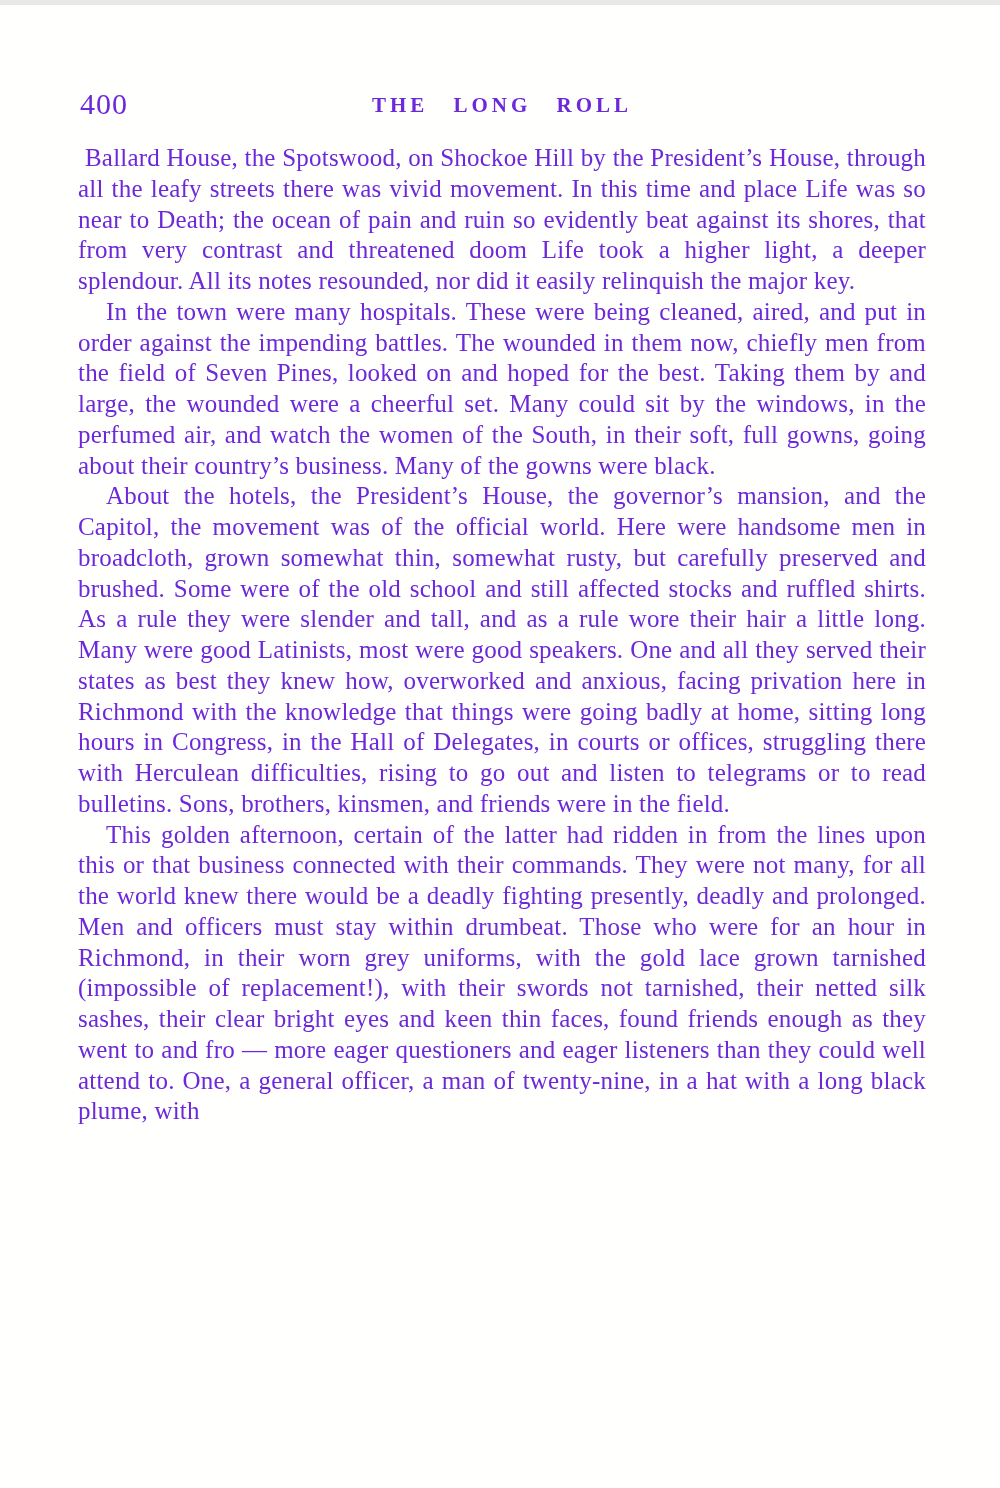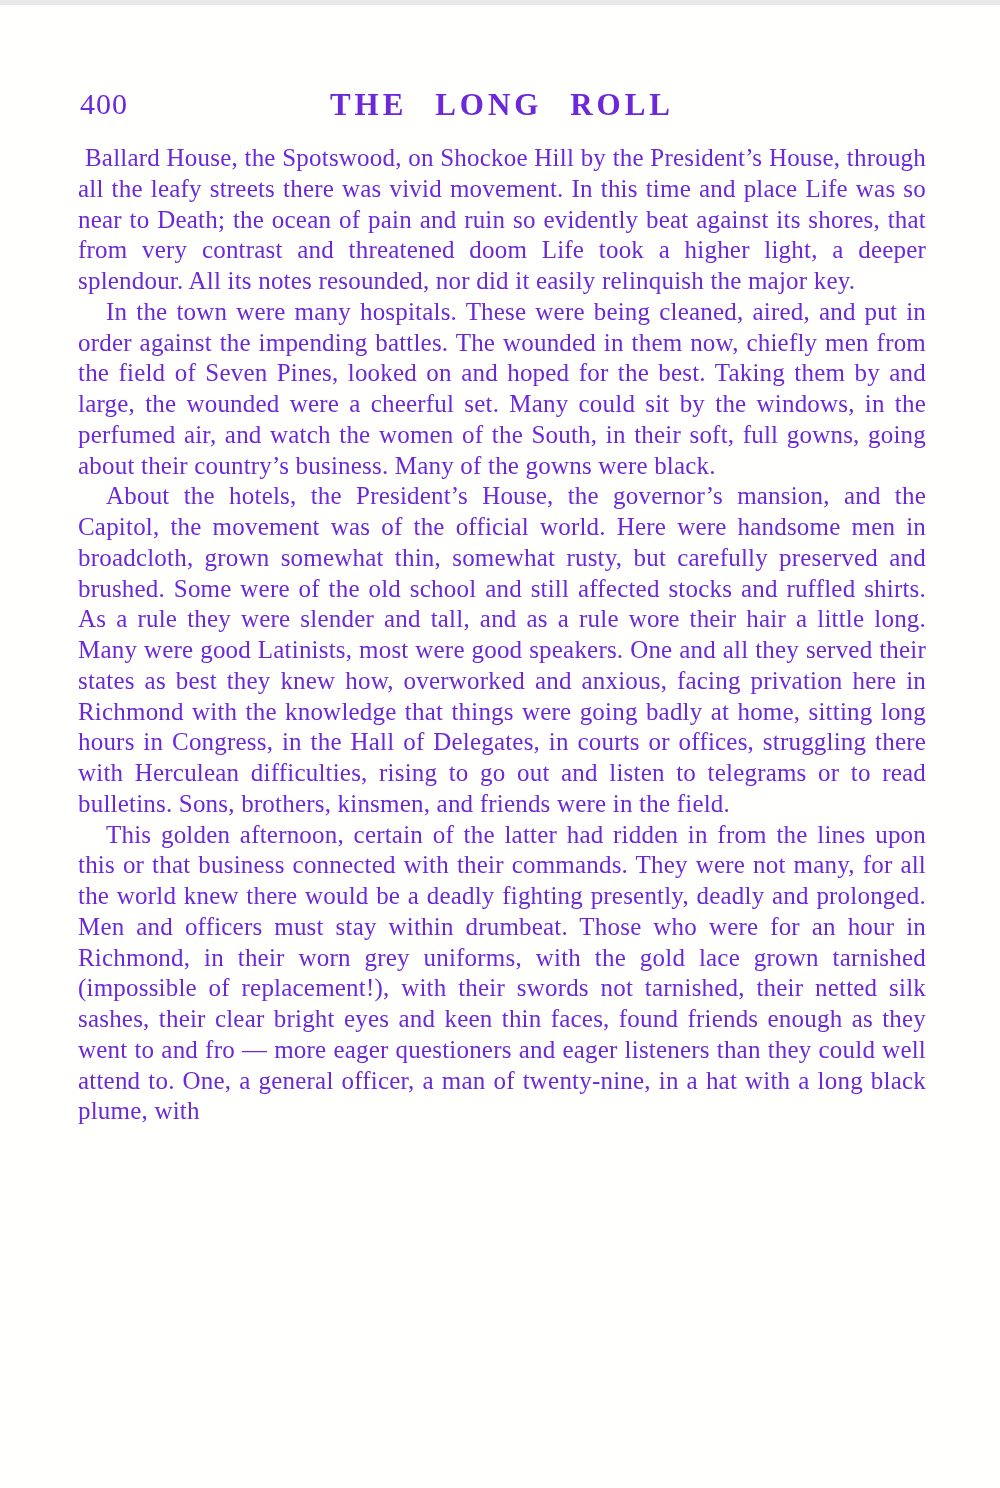--- a/index.html
+++ b/index.html
@@ -27,21 +27,21 @@
   .page-number {
     position: absolute;
     left: 2px;
     top: 6px;
     font-size: 30px;
     letter-spacing: 1px;
   }
   .running-title {
     display: block;
     text-align: center;
-    font-size: 31px;
+    font-size: 21px;
     font-weight: 600;
     letter-spacing: 4px;
     word-spacing: 16px;
     line-height: 48px;
   }
   .text-block p {
     margin: 0;
     font-size: 25px;
     line-height: 1.23;
     text-align: justify;

